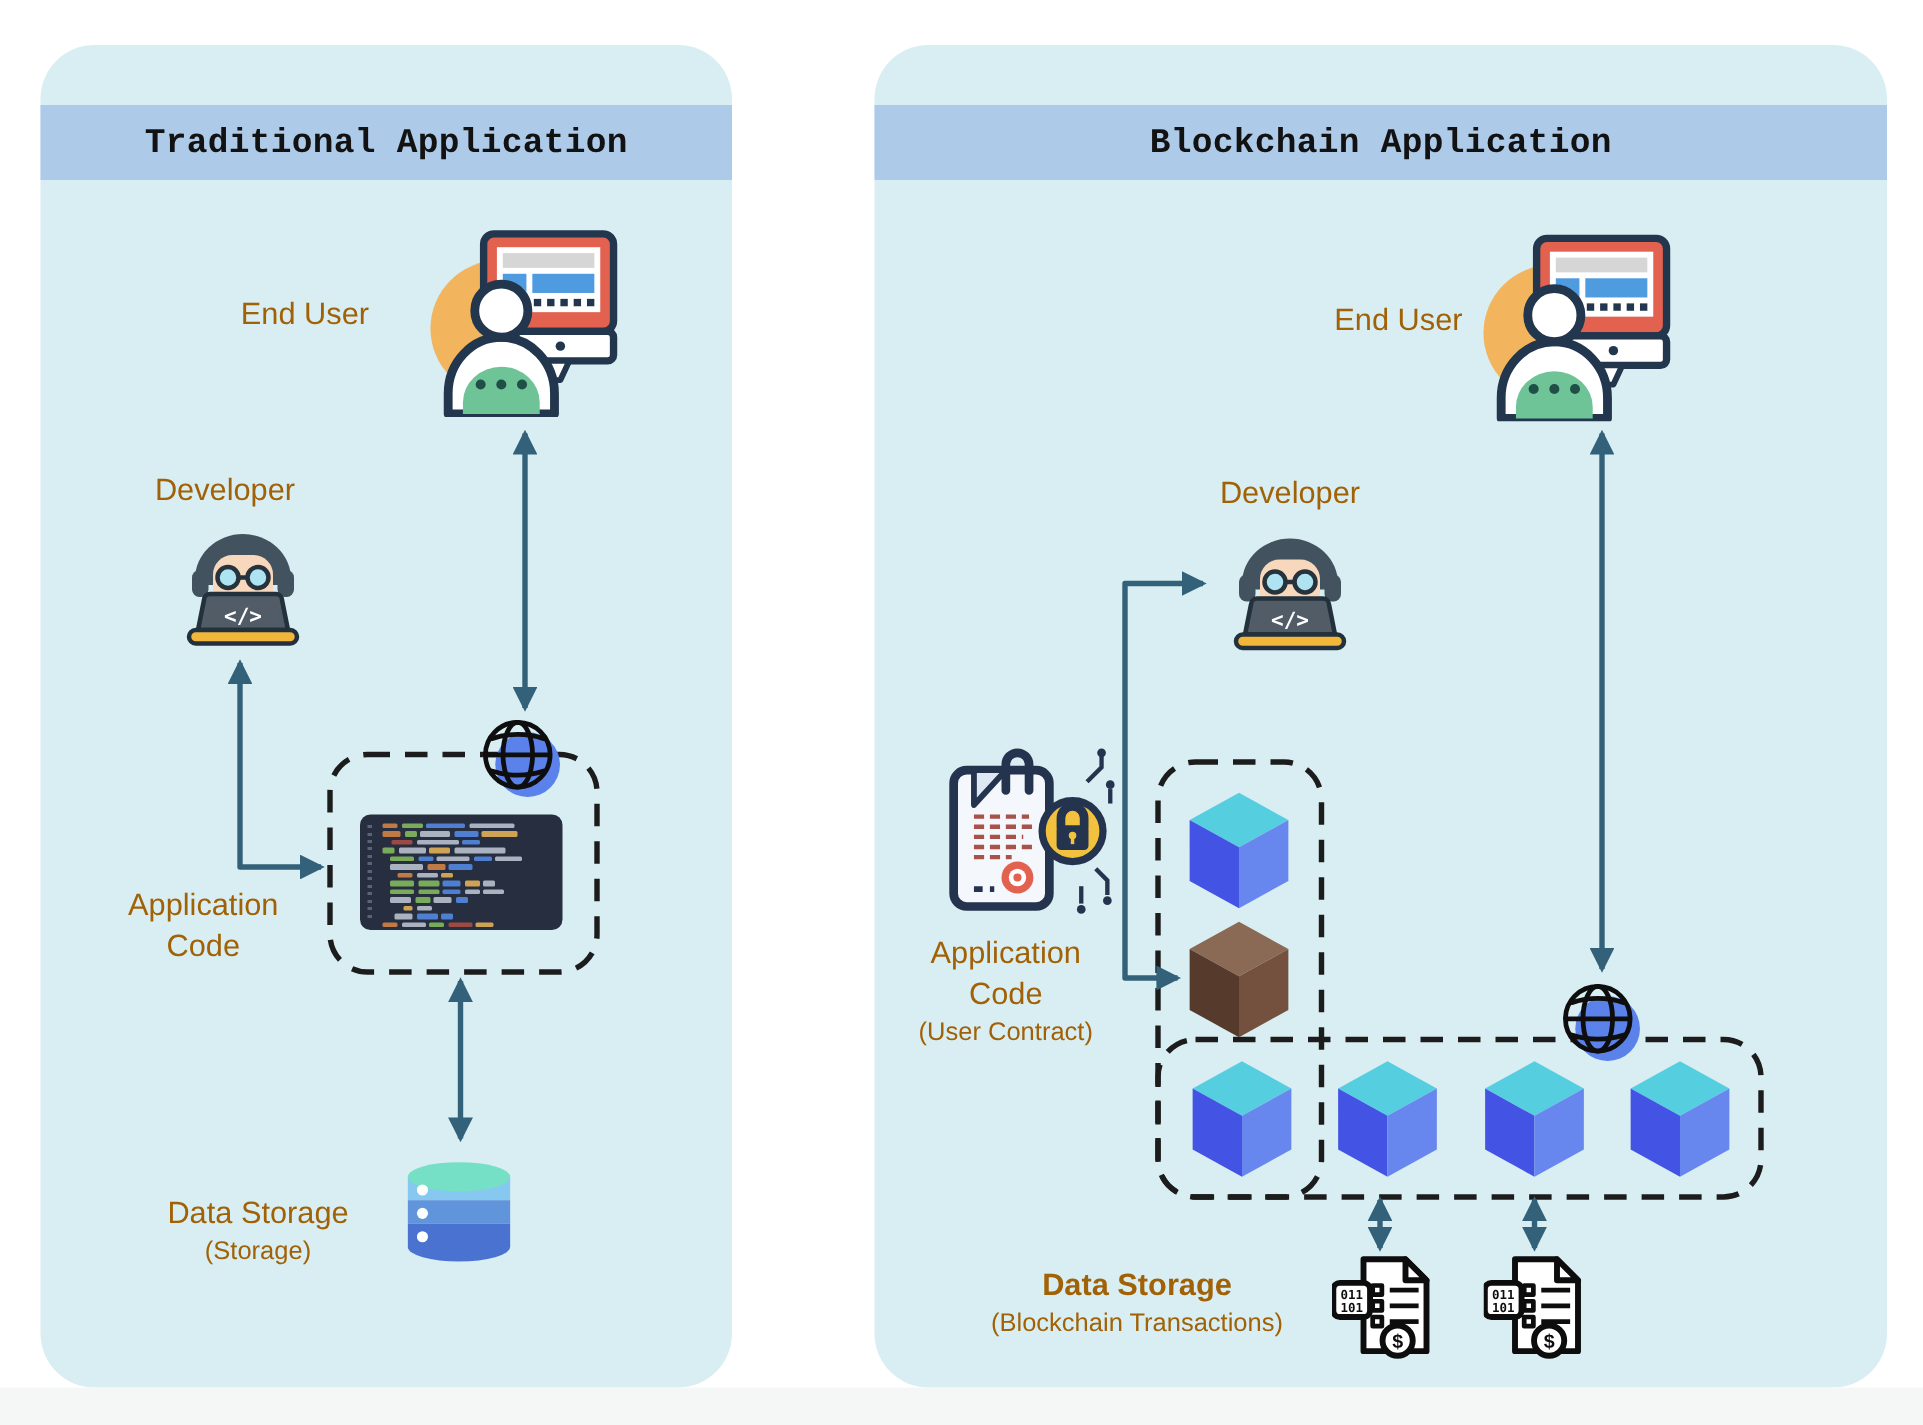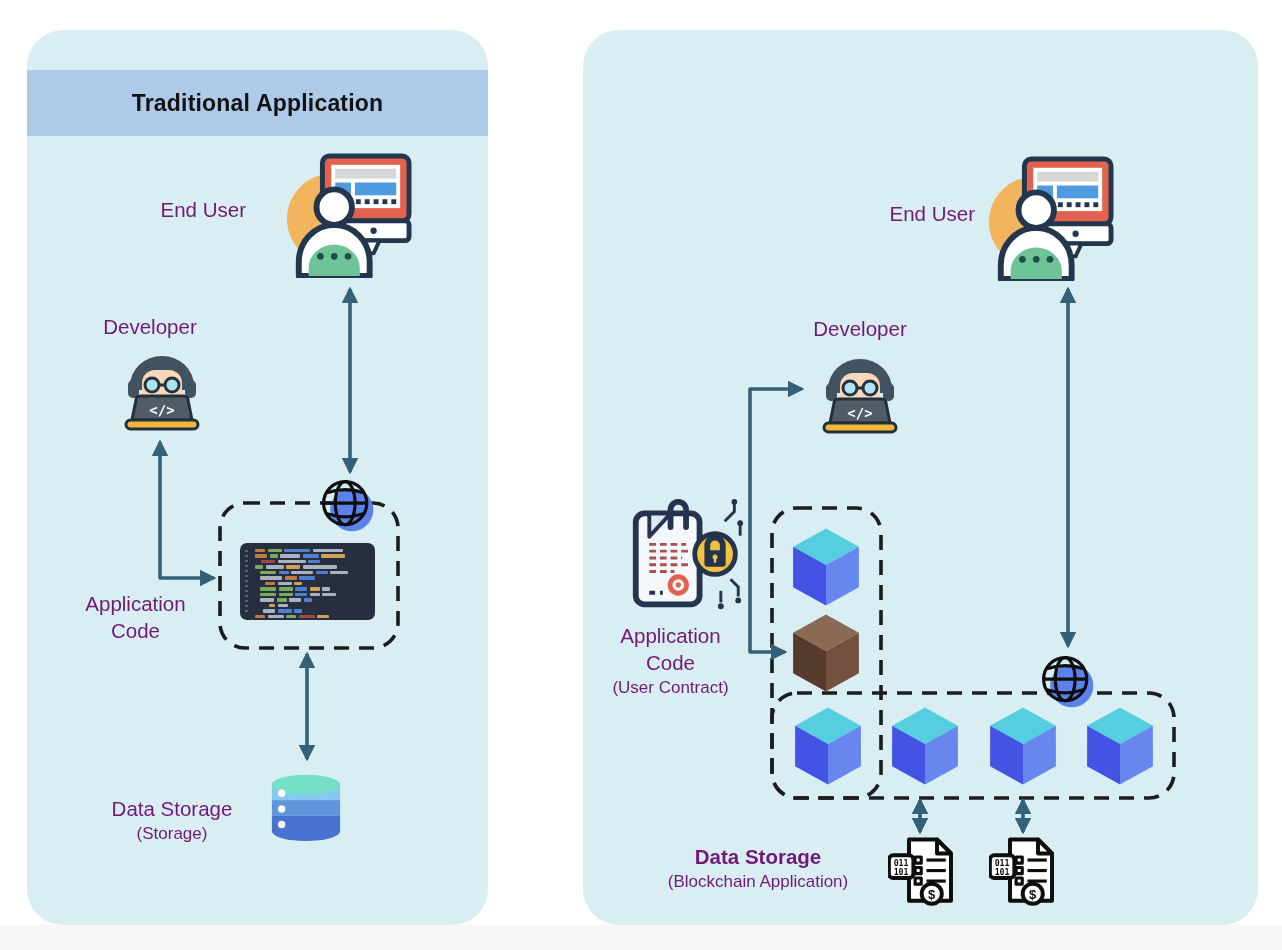--- a/index.html
+++ b/index.html
@@ -1,28 +1,28 @@
 <!DOCTYPE html>
 <html><head>
 <meta charset="utf-8">
 <style>
   html,body{margin:0;padding:0;background:#ffffff;}
   .page{position:relative;width:1282px;height:950px;overflow:hidden;background:#ffffff;
         font-family:"Liberation Sans",sans-serif;}
   .panel-bg{position:absolute;background:#d9eef2;border-radius:36px;}
   .panel-bg.left{left:27px;top:30px;width:461px;height:895px;}
   .panel-bg.right{left:583px;top:30px;width:675px;height:895px;}
-  .panel-header{position:absolute;height:66px;background:#adcae9;z-index:3;
-      display:flex;align-items:center;justify-content:center;}
+  .panel-header{position:absolute;height:50px;background:#adcae9;z-index:3;
+      display:flex;align-items:center;justify-content:center;font-family:Liberation Mono, monospace;}
   .panel-header.left{left:27px;top:70px;width:461px;}
   .panel-header.right{left:583px;top:70px;width:675px;}
   .panel-title{font-size:23px;font-weight:700;color:#121212;letter-spacing:.2px;}
   .footer-strip{position:absolute;left:0;top:925px;width:1282px;height:25px;background:#f5f7f7;}
   .connectors{position:absolute;left:0;top:0;z-index:2;pointer-events:none;}
-  .label{position:absolute;z-index:4;color:#701a75;font-weight:500;text-align:center;}
+  .label{position:absolute;z-index:4;color:#a16207;font-weight:500;text-align:center;}
   .lbl-main{font-size:20.5px;line-height:27px;}
   .lbl-sub{font-size:17px;line-height:23px;font-weight:500;}
   .icon{position:absolute;z-index:4;}
   .cube{position:absolute;z-index:4;width:70px;height:80px;}
   .cube.blue{--cube-top:#55cfe0;--cube-left:#4353e4;--cube-right:#6787ef;}
   .cube.brown{--cube-top:#8a6955;--cube-left:#563b2d;--cube-right:#74513f;}
   
   .code-editor{position:absolute;left:240px;top:543px;width:135px;height:77px;z-index:4;
       background:#272e40;border-radius:7px;padding:6px 8px 6px 15px;box-sizing:border-box;}
   .code-editor::before{content:"";position:absolute;left:5px;top:7px;bottom:7px;width:3px;
@@ -129,20 +129,23 @@
       <path d="M307,654 L307,759"></path>
       <path d="M1068,289 L1068,646"></path>
       <path d="M802,389 L750,389 L750,652 L785,652"></path>
       <path d="M920,800 L920,832"></path>
       <path d="M1023,800 L1023,832"></path>
     </g>
   </svg>
 
   <header class="panel-header left">
     <span class="panel-title">Traditional Application</span>
+  </header>
+  <header class="panel-header right">
+    <span class="panel-title">Blockchain Application</span>
   </header>
 
   <div class="label lbl-main" style="left:118px;top:196px;width:128px;text-align:right;">End User</div>
 
   <svg class="icon" style="left:283px;top:152px;width:130px;height:126px;" viewBox="0 0 132 128">
     <use href="#enduser"></use>
   </svg>
 
   <div class="label lbl-main" style="left:85px;top:313px;width:130px;">Developer</div>
 
@@ -351,17 +354,17 @@
   </svg>
   <svg class="icon" style="left:989px;top:836px;width:70px;height:70px;" viewBox="0 0 80 80">
     <use href="#txdoc"></use>
     <text x="15" y="34" text-anchor="middle" font-family="DejaVu Sans Mono, monospace" font-size="9.5" font-weight="bold" fill="#0d0d0d">011</text>
     <text x="15" y="44" text-anchor="middle" font-family="DejaVu Sans Mono, monospace" font-size="9.5" font-weight="bold" fill="#0d0d0d">101</text>
     <text x="50" y="71.5" text-anchor="middle" font-family="Liberation Sans, sans-serif" font-size="15" font-weight="bold" fill="#0d0d0d">$</text>
   </svg>
 
   <div class="label" style="left:636px;top:843px;width:244px;">
     <div class="lbl-main" style="font-weight:600;">Data Storage</div>
-    <div class="lbl-sub">(Blockchain Application)</div>
+    <div class="lbl-sub">(Blockchain Transactions)</div>
   </div>
 
   <div class="footer-strip"></div>
 </div>
 
 </body></html>

